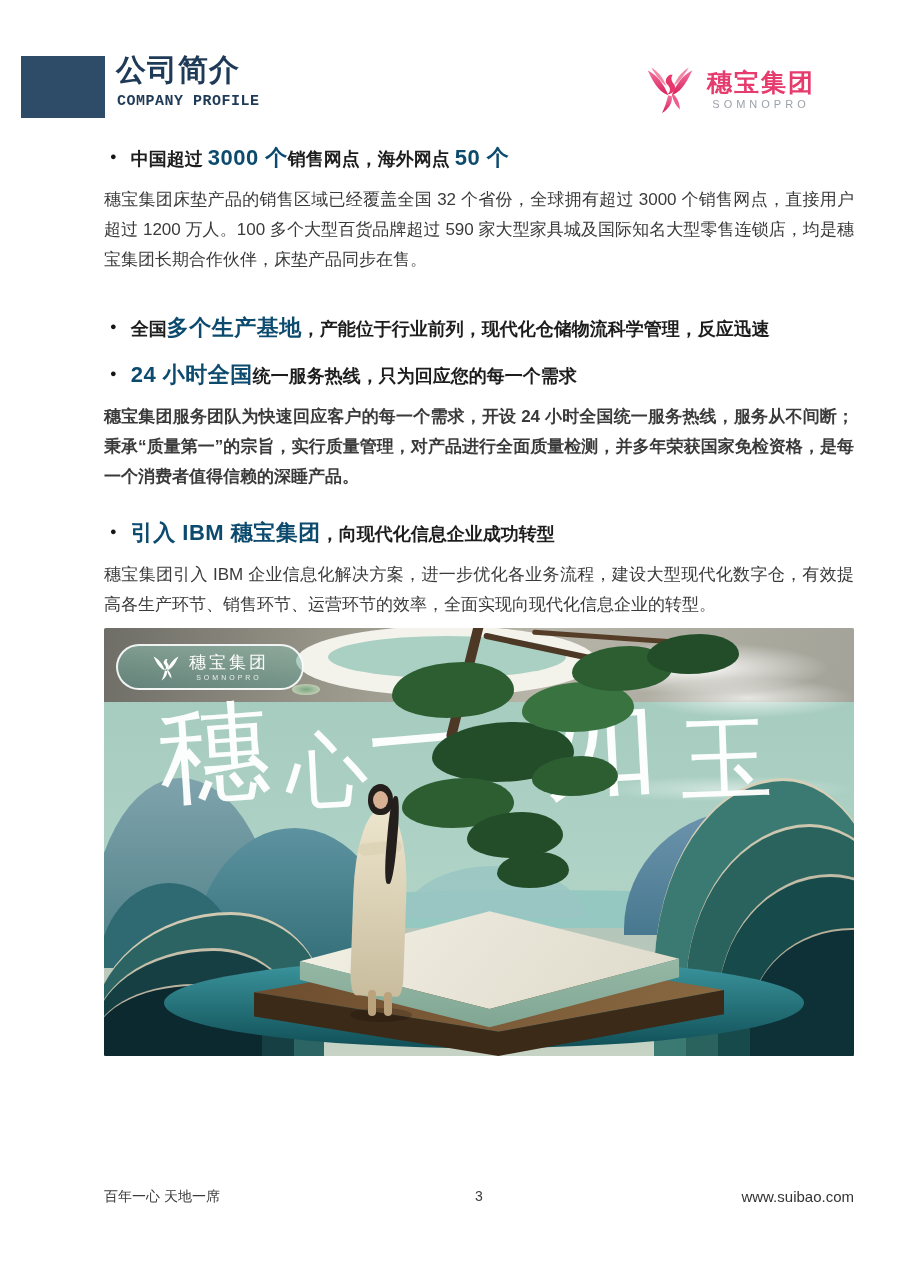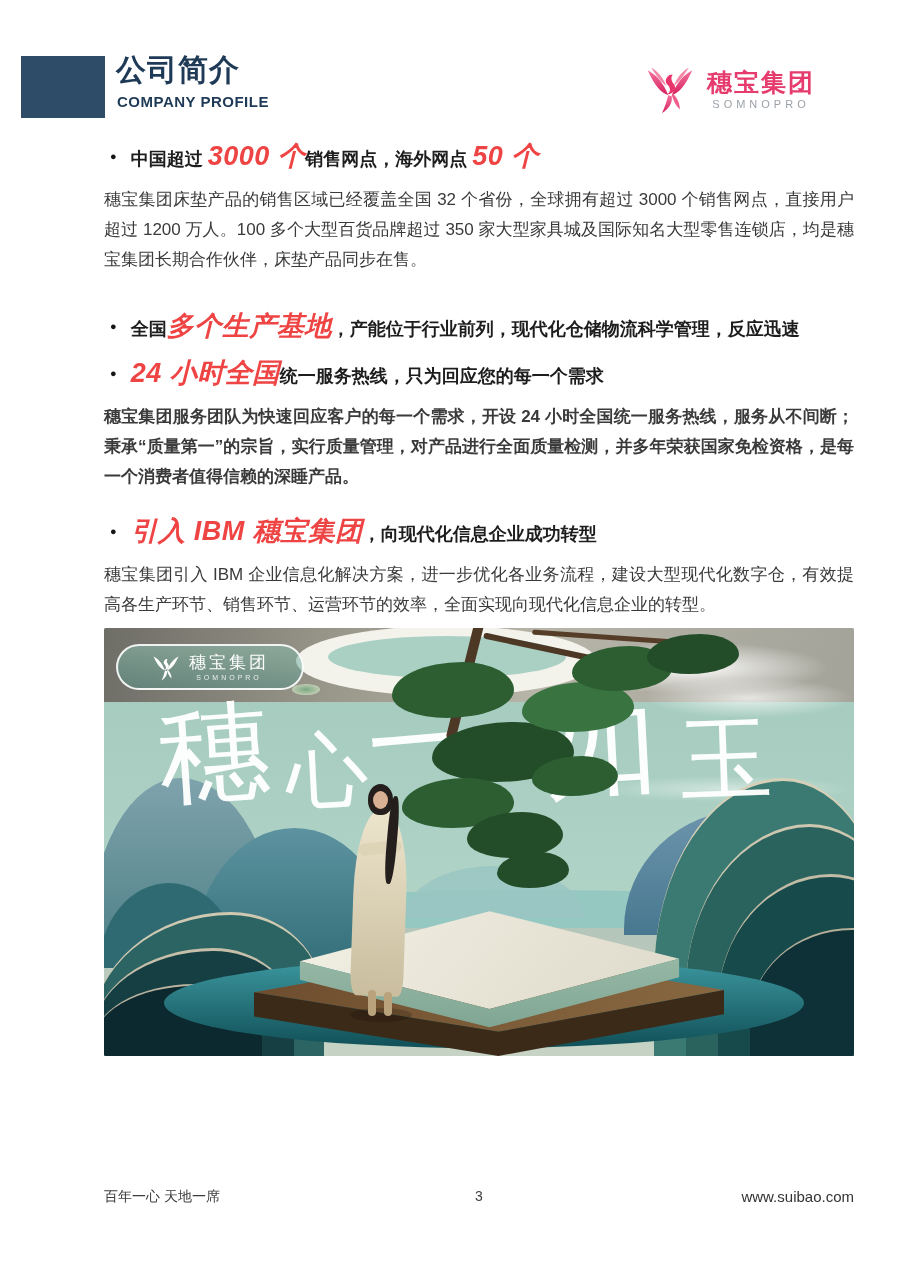--- a/index.html
+++ b/index.html
@@ -2,32 +2,32 @@
 <html lang="zh"><head>
 <meta charset="utf-8">
 <style>
   html,body{margin:0;padding:0;background:#ffffff;}
   .page{position:relative;width:858px;height:1273px;margin:8px auto;background:#ffffff;
         overflow:hidden;font-family:"Liberation Sans",sans-serif;}
 
   
   .accent-square{position:absolute;left:0;top:48px;width:84px;height:62px;background:#2e4c68;}
   .page-title{position:absolute;left:95px;top:42px;font-size:30px;font-weight:700;color:#1e3a57;letter-spacing:1px;}
-  .page-subtitle{position:absolute;left:96px;top:85px;font-size:15px;font-weight:700;color:#1e3a57;letter-spacing:.5px;}
+  .page-subtitle{position:absolute;left:96px;top:85px;font-size:15px;font-weight:700;color:#1e3a57;letter-spacing:.5px;font-family:Liberation Mono, monospace;}
   .brand{position:absolute;right:64px;top:56px;display:flex;align-items:center;gap:10px;}
   .brand-text{display:flex;flex-direction:column;align-items:center;}
   .brand-name{font-size:25px;font-weight:700;color:#e63c6d;letter-spacing:2px;line-height:28px;}
   .brand-sub{font-size:11px;color:#9ba1a8;letter-spacing:4px;margin-top:2px;}
 
   
   .content{position:absolute;left:83px;top:130px;width:750px;}
   .section-heading{line-height:36px;margin:0 0 7px 0;white-space:nowrap;}
   .bullet{display:inline-block;font-size:11px;color:#151515;margin:0 14px 0 6px;vertical-align:5px;}
   .h-sm{font-size:18px;font-weight:700;color:#1d1d1d;}
-  .h-lg{font-size:27px;font-weight:700;color:#ef4444;letter-spacing:.5px;font-style:italic;}
+  .h-lg{font-size:22px;font-weight:700;color:#0c4a6e;letter-spacing:.5px;}
   .section-body{font-size:17px;line-height:30px;color:#3a3a3a;text-align:justify;margin:0;}
   .sec-1 .section-body{margin-bottom:33px;}
   .sec-2 .section-body{margin-bottom:22px;}
   .sec-3 .section-body{margin-bottom:21px;font-weight:bold;}
   .sec-4 .section-body{margin-bottom:8px;}
 
   
   .hero{position:relative;width:750px;height:428px;overflow:hidden;border-radius:2px;
         background:linear-gradient(180deg,#a3cabd 0%,#aed2c5 55%,#b9d7c9 100%);}
   .hero *{position:absolute;}
@@ -170,21 +170,21 @@
       <span class="brand-sub">SOMNOPRO</span>
     </div>
   </div>
 
   <div class="content">
 
     <div class="section sec-1">
       <div class="section-heading">
         <span class="bullet">●</span><span class="h-sm">中国超过 </span><span class="h-lg">3000 个</span><span class="h-sm">销售网点，海外网点 </span><span class="h-lg">50 个</span>
       </div>
-      <p class="section-body">穗宝集团床垫产品的销售区域已经覆盖全国 32 个省份，全球拥有超过 3000 个销售网点，直接用户超过 1200 万人。100 多个大型百货品牌超过 350 家大型家具城及国际知名大型零售连锁店，均是穗宝集团长期合作伙伴，床垫产品同步在售。</p>
+      <p class="section-body">穗宝集团床垫产品的销售区域已经覆盖全国 32 个省份，全球拥有超过 3000 个销售网点，直接用户超过 1200 万人。100 多个大型百货品牌超过 590 家大型家具城及国际知名大型零售连锁店，均是穗宝集团长期合作伙伴，床垫产品同步在售。</p>
     </div>
 
     <div class="section sec-2">
       <div class="section-heading">
         <span class="bullet">●</span><span class="h-sm">全国</span><span class="h-lg">多个生产基地</span><span class="h-sm">，产能位于行业前列，现代化仓储物流科学管理，反应迅速</span>
       </div>
     </div>
 
     <div class="section sec-3">
       <div class="section-heading">

